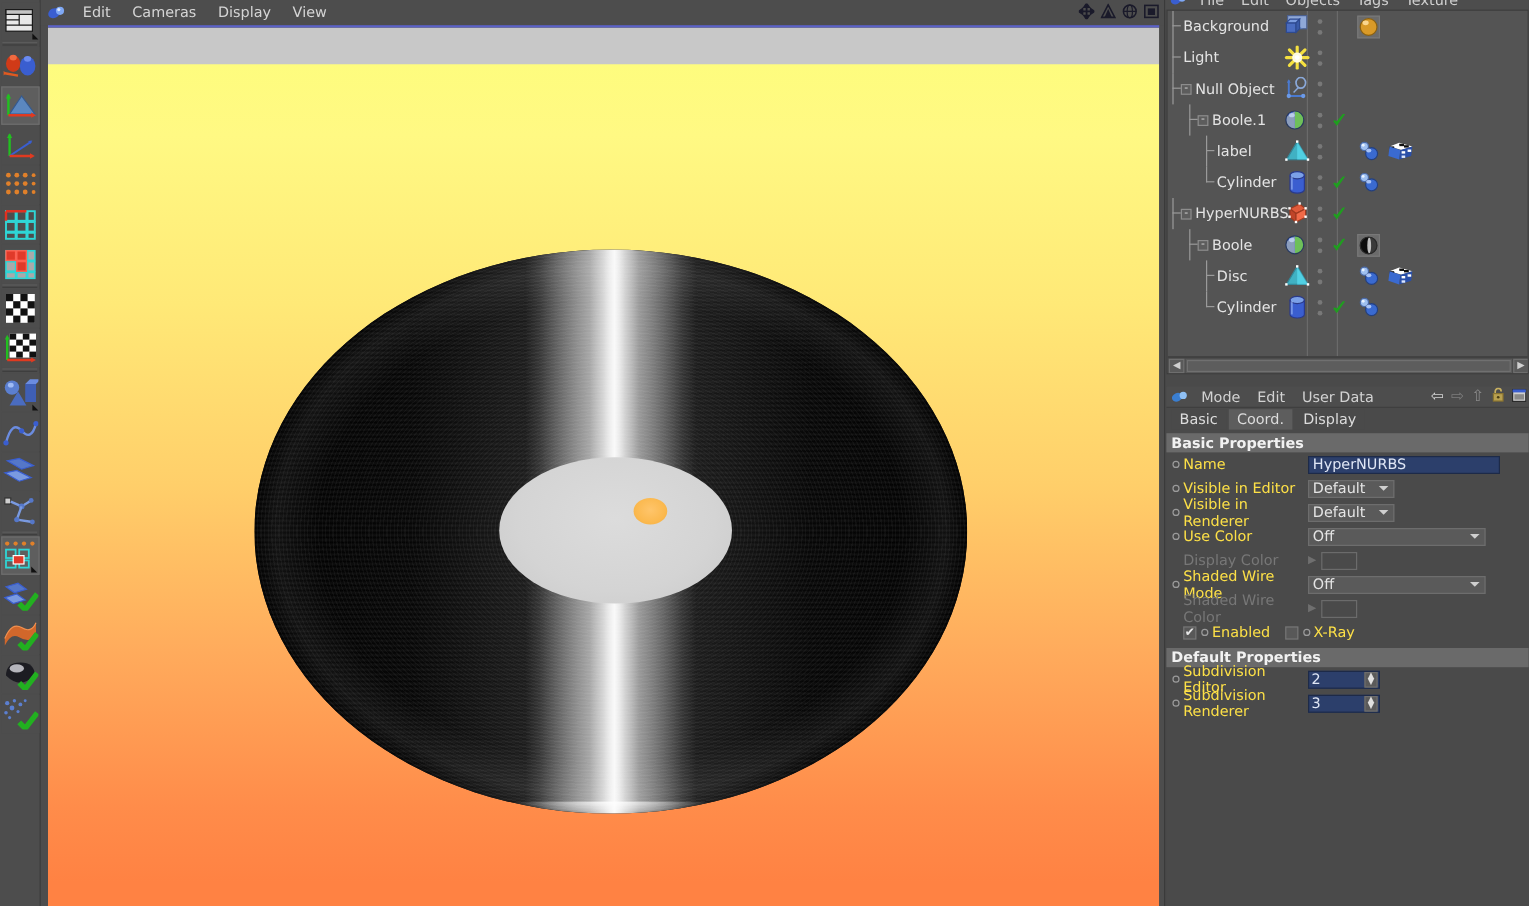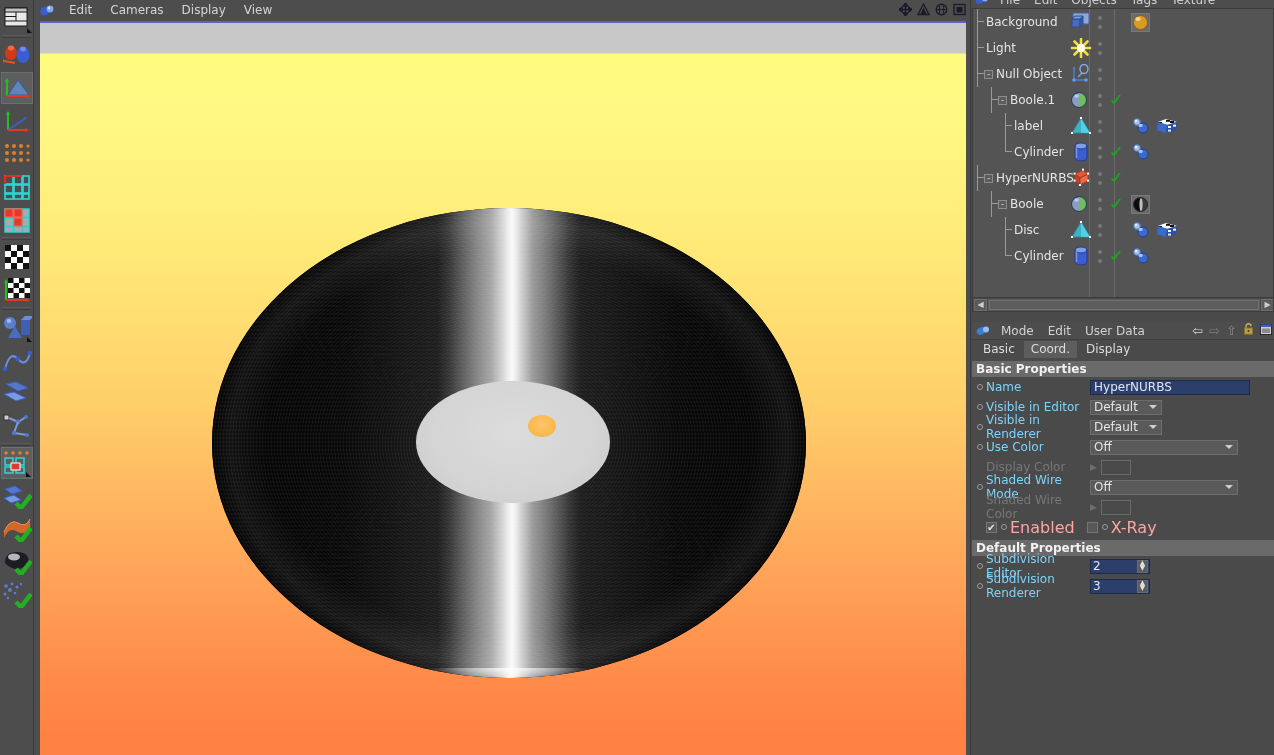--- a/index.html
+++ b/index.html
@@ -230,21 +230,21 @@
   }
   .prop-row {
     height: 20px; display: flex; align-items: center; padding-left: 5px;
   }
   .prop-bullet {
     width: 6px; height: 6px; border-radius: 50%;
     border: 1px solid #9b9b9b; background: transparent; margin-right: 3px;
     flex: 0 0 auto;
   }
   .prop-bullet.hidden { visibility: hidden; }
-  .prop-label { width: 104px; font-size: 12px; color: #7dd3fc; }
+  .prop-label { width: 104px; font-size: 12px; color: #fde047; }
   .prop-label.dim { color: #777; }
   .prop-arrow { color: #bdbdbd; font-size: 9px; margin-right: 4px; }
   .prop-arrow.dim { color: #6f6f6f; }
 
   .field-text {
     height: 15px; background: #2c3f6b; border: 1px solid #1d2a48;
     color: #dfe6f5; font-size: 12px; padding: 0 3px; line-height: 13px;
     display: flex; align-items: center;
   }
   .combo {
@@ -270,21 +270,21 @@
     background: #5a5a5a; border: 1px solid #6d6d6d;
     display: flex; flex-direction: column; align-items: center; justify-content: center;
     line-height: 5px; font-size: 7px; color: #e0e0e0;
   }
   .cb {
     width: 11px; height: 11px; background: #585858; border: 1px solid #767676;
     display: flex; align-items: center; justify-content: center;
     font-size: 10px; color: #e8e8e8; margin-right: 4px;
   }
   .cb.off { color: transparent; }
-  .inline-lbl { font-size: 16px; color: #fca5a5; margin-right: 12px; }
+  .inline-lbl { font-size: 12px; color: #fde047; margin-right: 12px; }
 </style>
 </head>
 <body>
 
 <div id="app">
 
   <div id="left-toolbar">
 
     <div class="tool-btn">
       <svg width="26" height="22" viewBox="0 0 26 22">

